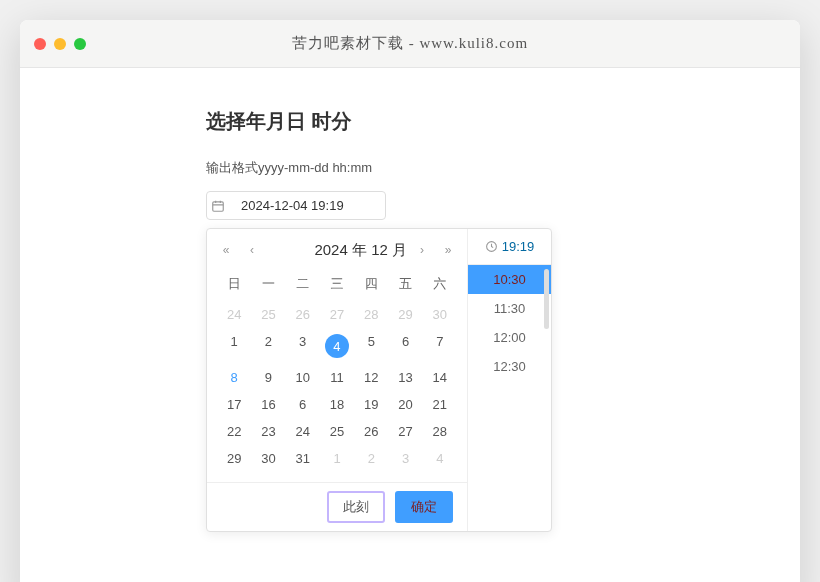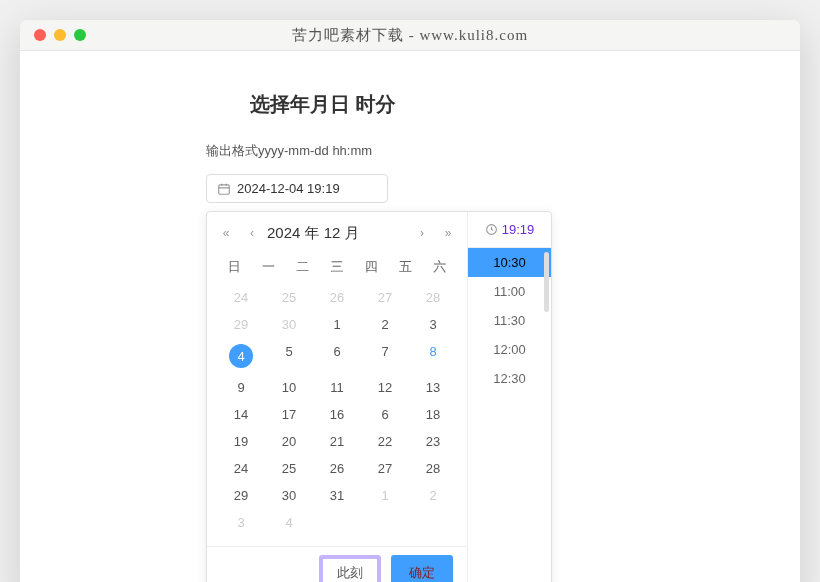--- a/index.html
+++ b/index.html
@@ -1,51 +1,51 @@
 <!DOCTYPE html>
 <html><head>
 <meta charset="utf-8">
 <style>
 * { box-sizing: border-box; margin: 0; padding: 0; }
 body { font-family: -apple-system, "Helvetica Neue", Arial, sans-serif; background: #f0f0f0; display: flex; justify-content: center; padding: 20px; }
 .window { width: 820px; height: 582px; background: #fff; border-radius: 8px; box-shadow: 0 10px 40px rgba(0,0,0,0.15); overflow: hidden; position: relative; }
-.titlebar { height: 31px; background: #f5f5f4; border-bottom: 1px solid #e5e5e5; display: flex; align-items: center; padding: 0 14px; position: relative; }
+.titlebar { height: 48px; background: #f5f5f4; border-bottom: 1px solid #e5e5e5; display: flex; align-items: center; padding: 0 14px; position: relative; }
 .traffic { display: flex; gap: 8px; }
 .dot { width: 12px; height: 12px; border-radius: 50%; }
 .dot.red { background: #ff5f57; }
 .dot.yellow { background: #febc2e; }
 .dot.green { background: #28c840; }
 .title { position: absolute; left: 0; right: 0; text-align: center; font-size: 15px; color: #555; font-family: "Songti SC", "SimSun", serif; letter-spacing: 1px; }
 .content { padding: 40px 186px; }
-h2 { font-size: 20px; font-weight: 600; color: #333; margin-bottom: 10px; margin-left: 44px; }
+h2 { font-size: 20px; font-weight: 600; color: #333; margin-bottom: 10px; }
 .subtitle { font-size: 13px; color: #555; margin-bottom: 14px; margin-top: 24px; }
-.input-wrap { display: inline-flex; align-items: center; border: 1px solid #ddd; border-radius: 4px; padding: 6px 10px; background: #fff; gap: 6px; margin-bottom: 8px; }
+.input-wrap { display: inline-flex; align-items: center; border: 1px solid #ddd; border-radius: 4px; padding: 6px 4px; background: #fff; gap: 16px; margin-bottom: 8px; }
 .cal-icon { width: 14px; height: 14px; color: #999; }
 .input-wrap input { border: none; outline: none; font-size: 13px; color: #333; width: 140px; }
 .picker { display: flex; border: 1px solid #e0e0e0; border-radius: 4px; box-shadow: 0 2px 12px rgba(0,0,0,0.08); background: #fff; width: fit-content; }
 .date-panel { width: 260px; }
 .date-header { display: flex; align-items: center; justify-content: center; padding: 10px 8px; gap: 4px; }
 .nav-btn { width: 22px; height: 22px; display: flex; align-items: center; justify-content: center; cursor: pointer; color: #999; font-size: 12px; }
-.date-title { flex: 1; text-align: left; font-size: 15px; color: #333; }
+.date-title { flex: 1; text-align: right; font-size: 15px; color: #333; }
 .weekdays { display: grid; grid-template-columns: repeat(7, 1fr); padding: 0 10px; }
 .weekdays span { text-align: center; font-size: 13px; color: #666; padding: 4px 0; }
-.days { display: grid; grid-template-columns: repeat(5, 1fr); padding: 4px 10px 10px; border-bottom: 1px solid #eee; }
+.days { display: grid; grid-template-columns: repeat(7, 1fr); padding: 4px 10px 10px; border-bottom: 1px solid #eee; }
 .day { text-align: center; font-size: 13px; color: #555; padding: 6px 0; cursor: pointer; position: relative; }
 .day.other { color: #ccc; }
 .day.selected span { background: #409eff; color: #fff; border-radius: 50%; display: inline-flex; width: 24px; height: 24px; align-items: center; justify-content: center; }
 .day.today { color: #409eff; }
 .footer { display: flex; justify-content: flex-end; gap: 10px; padding: 8px 14px; }
-.btn { border: 4px solid #c4b5fd; background: #fff; padding: 5px 14px; font-size: 13px; border-radius: 3px; cursor: pointer; color: #555; }
+.btn { border: 2px solid #c4b5fd; background: #fff; padding: 5px 14px; font-size: 13px; border-radius: 3px; cursor: pointer; color: #555; }
 .btn.primary { background: #409eff; border-color: #409eff; color: #7f1d1d; }
 .time-panel { width: 84px; border-left: 1px solid #eee; display: flex; flex-direction: column; position: relative; }
-.time-header { display: flex; align-items: center; justify-content: center; gap: 4px; padding: 10px 4px; font-size: 13px; color: #6d28d9; border-bottom: 1px solid #eee; }
+.time-header { display: flex; align-items: center; justify-content: center; gap: 4px; padding: 10px 4px; font-size: 13px; color: #0369a1; border-bottom: 1px solid #eee; }
 .clock-icon { width: 13px; height: 13px; color: #999; }
 .time-list { flex: 1; overflow: hidden; position: relative; }
 .time-item { text-align: center; font-size: 13px; color: #666; padding: 7px 0; cursor: pointer; }
-.time-item.selected { background: #409eff; color: #000000; }
+.time-item.selected { background: #409eff; color: #7f1d1d; }
 .scrollbar { position: absolute; right: 2px; top: 40px; width: 5px; height: 60px; background: #ddd; border-radius: 3px; }
 </style>
 </head>
 <body>
 
 <div class="window">
   <div class="titlebar">
     <div class="traffic">
       <div class="dot red"></div>
       <div class="dot yellow"></div>
@@ -138,21 +138,20 @@
       <div class="time-panel">
         <div class="time-header">
           <svg class="clock-icon" viewBox="0 0 24 24" fill="none" stroke="currentColor" stroke-width="2">
               <circle cx="12" cy="12" r="9"></circle>
               <polyline points="12 7 12 12 15 14"></polyline>
             </svg>
           <span>19:19</span>
         </div>
         <div class="time-list" id="time-list">
             <div class="time-item selected">10:30</div>
-            <div class="time-item">11:00</div>
             <div class="time-item">11:30</div>
             <div class="time-item">12:00</div>
             <div class="time-item">12:30</div>
           </div>
         <div class="scrollbar"></div>
       </div>
     </div>
   </div>
 </div>
 

